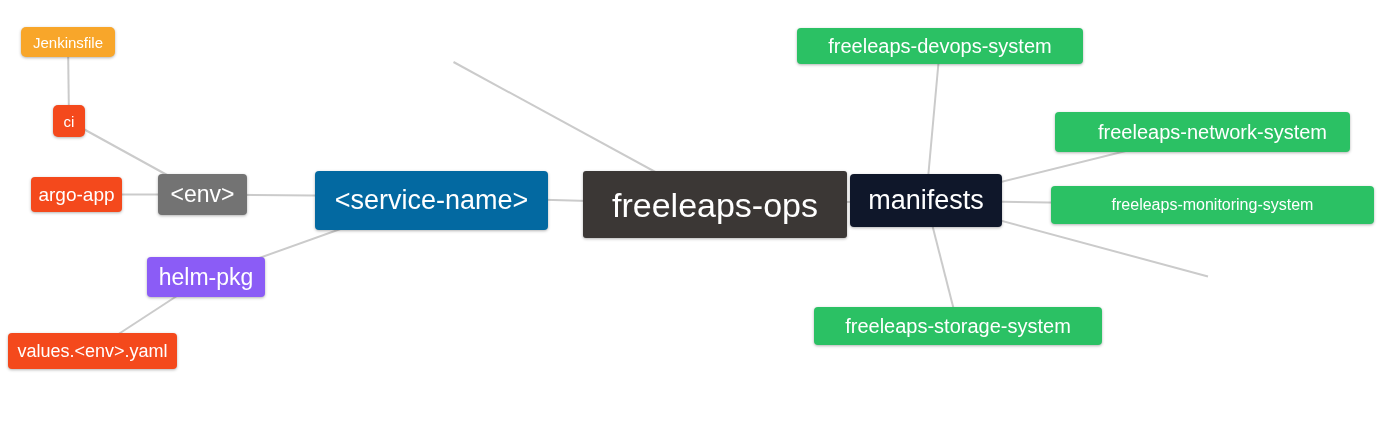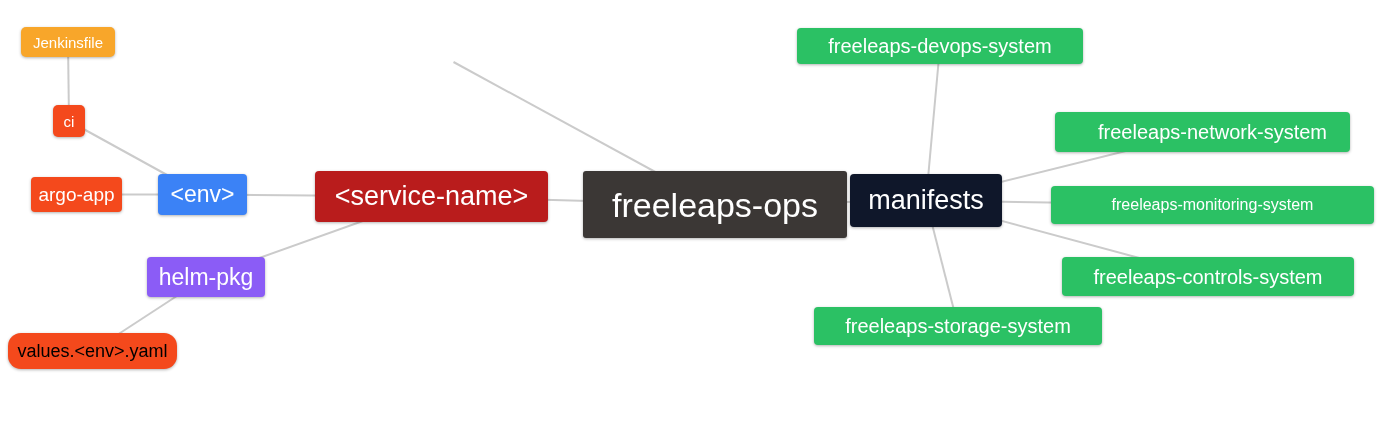--- a/index.html
+++ b/index.html
@@ -54,26 +54,25 @@
       <line x1="202.5" y1="194.5" x2="76.5" y2="194.5" stroke="#CBCBCB" stroke-width="2"></line>
       <line x1="69" y1="121" x2="68" y2="42" stroke="#CBCBCB" stroke-width="2"></line>
       <line x1="206" y1="277" x2="92.5" y2="351" stroke="#CBCBCB" stroke-width="2"></line>
       <line x1="926" y1="200.5" x2="940" y2="46" stroke="#CBCBCB" stroke-width="2"></line>
       <line x1="926" y1="200.5" x2="1202.5" y2="132" stroke="#CBCBCB" stroke-width="2"></line>
       <line x1="926" y1="200.5" x2="1212.5" y2="205" stroke="#CBCBCB" stroke-width="2"></line>
       <line x1="926" y1="200.5" x2="1208" y2="276.5" stroke="#CBCBCB" stroke-width="2"></line>
       <line x1="926" y1="200.5" x2="958" y2="326" stroke="#CBCBCB" stroke-width="2"></line>
     </svg>
 <div class="node root" style="left: 583px; top: 171px; width: 264px; height: 67px; font-size: 34px; background: rgb(59, 55, 53); color: rgb(255, 255, 255);">freeleaps-ops</div>
-    <div class="node branch" style="left: 315px; top: 171px; width: 233px; height: 51px; font-size: 27px; background: #b91c1c; color: rgb(255, 255, 255);">&lt;service-name&gt;</div>
+    <div class="node branch" style="left: 315px; top: 171px; width: 233px; height: 59px; font-size: 27px; background: #0369a1; color: rgb(255, 255, 255);">&lt;service-name&gt;</div>
     <div class="node branch" style="left: 850px; top: 174px; width: 152px; height: 53px; font-size: 27px; background: #0f172a; color: rgb(255, 255, 255);">manifests</div>
-    <div class="node leaf_green" style="left: 158px; top: 174px; width: 89px; height: 41px; font-size: 23px; background: #3b82f6; color: rgb(255, 255, 255);">&lt;env&gt;</div>
+    <div class="node leaf_green" style="left: 158px; top: 174px; width: 89px; height: 41px; font-size: 23px; background: #737373; color: rgb(255, 255, 255);">&lt;env&gt;</div>
     <div class="node leaf_green" style="left: 147px; top: 257px; width: 118px; height: 40px; font-size: 23px; background: #8b5cf6; color: rgb(255, 255, 255);">helm-pkg</div>
     <div class="node leaf_red small" style="left: 53px; top: 105px; width: 32px; height: 32px; font-size: 15px; background: rgb(244, 73, 28); color: rgb(255, 255, 255);">ci</div>
     <div class="node leaf_red" style="left: 31px; top: 177px; width: 91px; height: 35px; font-size: 19px; background: rgb(244, 73, 28); color: rgb(255, 255, 255);">argo-app</div>
-    <div class="node leaf_red" style="left: 8px; top: 333px; width: 169px; height: 36px; font-size: 18px; background: rgb(244, 73, 28); color: #000000; border-radius: 13px;">values.&lt;env&gt;.yaml</div>
+    <div class="node leaf_red" style="left: 8px; top: 333px; width: 169px; height: 36px; font-size: 18px; background: rgb(244, 73, 28); color: #ffffff;">values.&lt;env&gt;.yaml</div>
     <div class="node leaf_amber small" style="left: 21px; top: 27px; width: 94px; height: 30px; font-size: 15px; background: rgb(248, 166, 42); color: rgb(255, 255, 255);">Jenkinsfile</div>
     <div class="node leaf_green" style="left: 797px; top: 28px; width: 286px; height: 36px; font-size: 20px; background: rgb(43, 193, 100); color: rgb(255, 255, 255);">freeleaps-devops-system</div>
     <div class="node leaf_green" style="left: 1055px; top: 112px; width: 295px; height: 40px; font-size: 20px; background: rgb(43, 193, 100); color: rgb(255, 255, 255); padding-left: 20px;">freeleaps-network-system</div>
     <div class="node leaf_green" style="left: 1051px; top: 186px; width: 323px; height: 38px; font-size: 16px; background: rgb(43, 193, 100); color: rgb(255, 255, 255);">freeleaps-monitoring-system</div>
-    <div class="node leaf_green" style="left: 1062px; top: 257px; width: 292px; height: 39px; font-size: 20px; background: rgb(43, 193, 100); color: rgb(255, 255, 255);">freeleaps-controls-system</div>
     <div class="node leaf_green" style="left: 814px; top: 307px; width: 288px; height: 38px; font-size: 20px; background: rgb(43, 193, 100); color: rgb(255, 255, 255);">freeleaps-storage-system</div>
   </div>
 
 </body></html>

